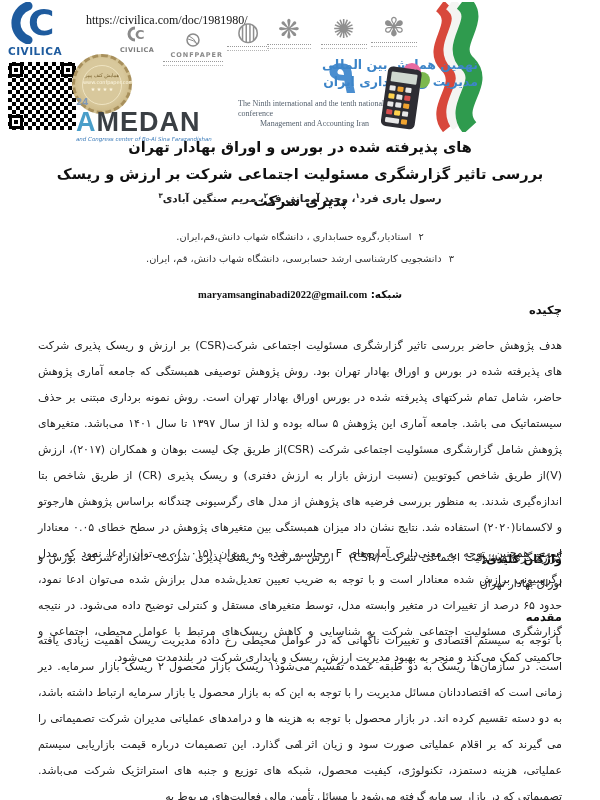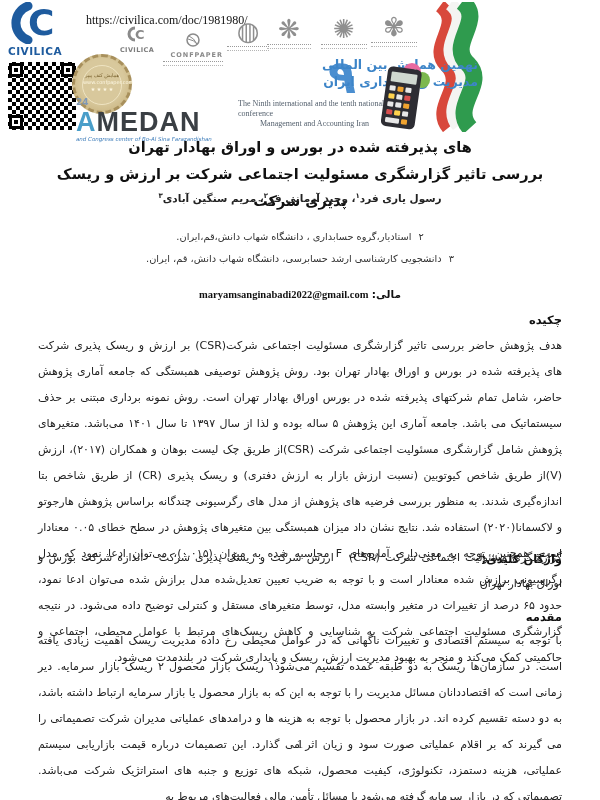--- a/index.html
+++ b/index.html
@@ -55,21 +55,21 @@
            font-size:10.5px;font-weight:bold;color:#222;}
   .authors sup{font-size:7px;}
   .affils{position:absolute;left:38px;top:226px;width:524px;text-align:center;direction:rtl;
           font-size:9.8px;line-height:21.5px;color:#333;}
   .affils .num{margin-left:7px;}
   .email-line{position:absolute;left:38px;top:288px;width:524px;text-align:center;direction:rtl;
           font-size:10.5px;color:#111;}
   .email-line .lbl{font-weight:bold;}
   .email-line .em{font-family:"Liberation Serif",serif;font-weight:bold;direction:ltr;unicode-bidi:embed;}
   .sec-h{position:absolute;right:38px;direction:rtl;font-weight:bold;font-size:11.5px;color:#111;}
-  .h-abs{top:313px;text-align:center;}
+  .h-abs{top:303px;text-align:center;}
   .para{position:absolute;left:38px;width:524px;direction:rtl;text-align:justify;
         font-size:11px;line-height:26px;color:#222;}
   .p-abs{top:333px;height:228px;}
   .h-key{top:552px;}
   .p-key{top:545px;white-space:pre-wrap;}
   .h-intro{top:610px;}
   .p-intro{top:628px;height:120px;}
   .pageno{position:absolute;left:0;top:736px;width:600px;text-align:center;
           font-family:"Liberation Serif",serif;font-size:13px;color:#222;}
 </style>
@@ -203,21 +203,21 @@
   <div class="authors">
     <span><span>رسول یاری فرد</span><sup>۱</sup></span><span>، </span><span><span>وحید آرمانی فر</span><sup>۲</sup></span><span>، </span><span><span>مریم سنگین آبادی</span><sup>۳</sup></span>
   </div>
 
   <div class="affils">
     <div><span class="num">۲</span><span>استادیار،گروه حسابداری ، دانشگاه شهاب دانش،قم،ایران.</span></div>
     <div><span class="num">۳</span><span>دانشجویی کارشناسی ارشد حسابرسی، دانشگاه شهاب دانش، قم، ایران.</span></div>
   </div>
 
   <div class="email-line">
-    <span class="lbl">مالی:</span>
+    <span class="lbl">شبکه:</span>
     <span class="em">maryamsanginabadi2022@gmail.com</span>
   </div>
 
   <div class="sec-h h-abs">چکیده</div>
   <div class="para p-abs">هدف پژوهش حاضر بررسی تاثیر گزارشگری مسئولیت اجتماعی شرکت(CSR) بر ارزش و ریسک پذیری شرکت های پذیرفته شده در بورس و اوراق بهادار تهران بود. روش پژوهش توصیفی همبستگی که جامعه آماری پژوهش حاضر، شامل تمام شرکتهای پذیرفته شده در بورس اوراق بهادار تهران است. روش نمونه برداری مبتنی بر حذف سیستماتیک می باشد. جامعه آماری این پژوهش ۵ ساله بوده و لذا از سال ۱۳۹۷ تا سال ۱۴۰۱ می‌باشد. متغیرهای پژوهش شامل گزارشگری مسئولیت اجتماعی شرکت (CSR)از طریق چک لیست بوهان و همکاران (۲۰۱۷)، ارزش (V)از طریق شاخص کیوتوبین (نسبت ارزش بازار به ارزش دفتری) و ریسک پذیری (CR) از طریق شاخص بتا اندازه‌گیری شدند. به منظور بررسی فرضیه های پژوهش از مدل های رگرسیونی چندگانه براساس پژوهش هارجوتو و لاکسمانا(۲۰۲۰) استفاده شد. نتایج نشان داد میزان همبستگی بین متغیرهای پژوهش در سطح خطای ۰.۰۵ معنادار است. همچنین، توجه به معنی‌داری آماره‌های F محاسبه شده به میزان (۰.۰۱۵)، می‌توان ادعا نمود که مدل رگرسیونی برازش شده معنادار است و با توجه به ضریب تعیین تعدیل‌شده مدل برازش شده می‌توان ادعا نمود، حدود ۶۵ درصد از تغییرات در متغیر وابسته مدل، توسط متغیرهای مستقل و کنترلی توضیح داده می‌شود. در نتیجه گزارشگری مسئولیت اجتماعی شرکت به شناسایی و کاهش ریسک‌های مرتبط با عوامل محیطی، اجتماعی و حاکمیتی کمک می‌کند و منجر به بهبود مدیریت ارزش، ریسک و پایداری شرکت در بلندمدت می‌شود.</div>
 
   <div class="sec-h h-key">واژگان کلیدی:</div>
   <div class="para p-key">گزارشگری مسئولیت اجتماعی شرکت (CSR)   ارزش شرکت و ریسک پذیری شرکت   اندازه شرکت بورس و اوراق بهادار تهران</div>
 
   <div class="sec-h h-intro">مقدمه</div>

